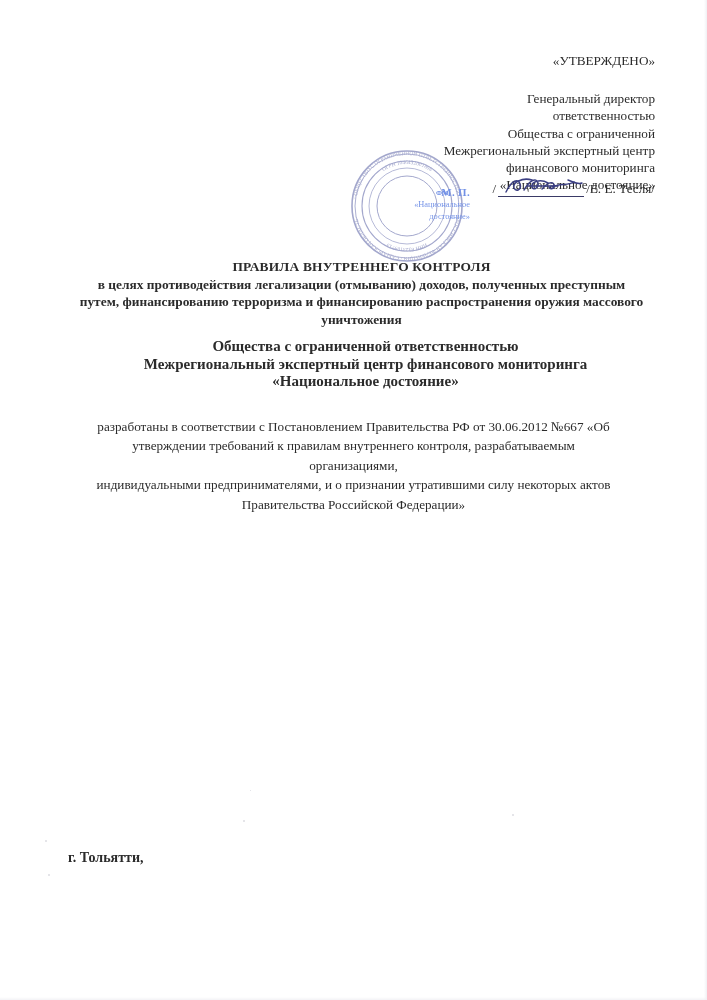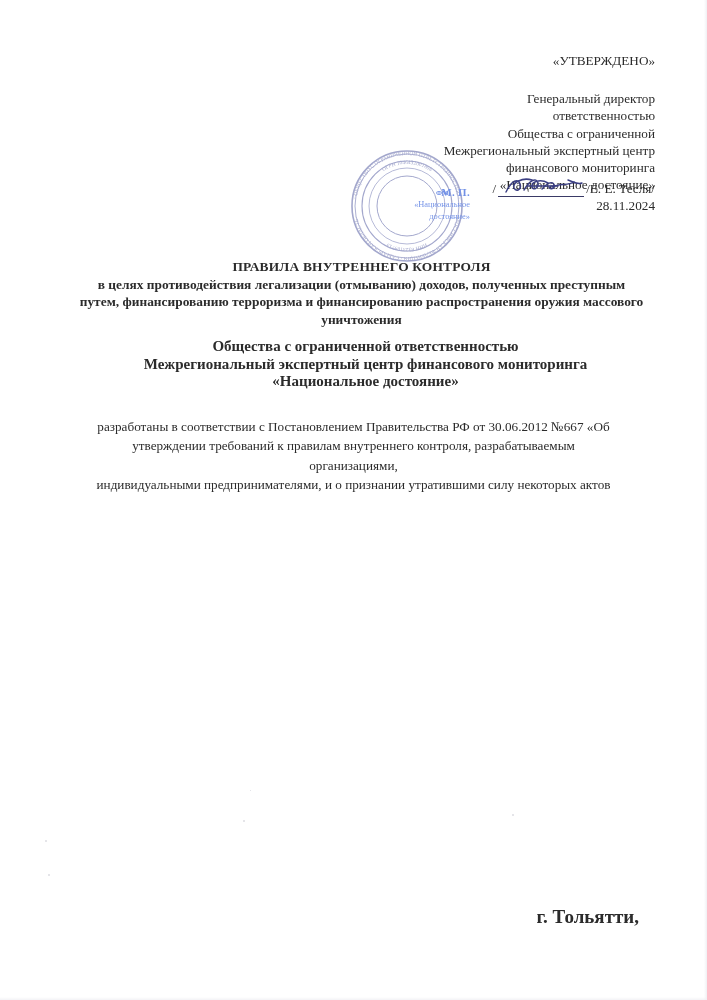--- a/index.html
+++ b/index.html
@@ -176,26 +176,26 @@
     width: 531px;
     text-align: center;
     font-size: 13.2px;
     line-height: 19.4px;
   }
   .basis-paragraph span { display: block; }
 
   
   .footer-block {
     position: absolute;
-    top: 907px;
+    top: 848px;
     left: 68px;
     width: 571px;
-    text-align: right;
-    font-weight: bold;
-    font-size: 19px;
+    text-align: left;
+    font-weight: bold;
+    font-size: 14px;
     line-height: 19px;
   }
   .footer-block span { display: block; }
 
   
   .speckle {
     position: absolute;
     background: #dcdce2;
     border-radius: 50%;
     pointer-events: none;
@@ -235,21 +235,20 @@
             <path d="M26 16 C32 6, 38 3, 40 9 C41 14, 35 17, 34 13 C33 8, 42 4, 50 9"></path>
             <path d="M44 15 C50 8, 55 7, 56 11 C57 15, 52 16, 51 13"></path>
             <path d="M54 13 C62 9, 70 12, 76 8"></path>
             <path d="M30 12 L60 12"></path>
             <path d="M70 6 C76 8, 80 11, 84 9"></path>
           </g>
         </svg>
       </span>
       <span class="sig-name">/Е. Е. Тесля/</span>
     </div>
-    <span class="sig-date">28.11.2024</span>
   </div>
 
   <div class="seal">
     <svg width="126" height="120" viewBox="0 0 126 120" xmlns="http://www.w3.org/2000/svg">
       <defs>
         <path id="ringTop" d="M 12,62 A 51,51 0 0 1 114,62"></path>
         <path id="ringTopIn" d="M 21,62 A 42,42 0 0 1 105,62"></path>
         <path id="ringBottom" d="M 114,62 A 51,51 0 0 1 12,62"></path>
         <path id="ringBotIn" d="M 105,62 A 42,42 0 0 1 21,62"></path>
       </defs>
@@ -285,19 +284,20 @@
   <div class="org-block">
     <span>Общества с ограниченной ответственностью</span>
     <span>Межрегиональный экспертный центр финансового мониторинга</span>
     <span>«Национальное достояние»</span>
   </div>
 
   <div class="basis-paragraph">
     <span>разработаны в соответствии с Постановлением Правительства РФ от 30.06.2012 №667 «Об</span>
     <span>утверждении требований к правилам внутреннего контроля, разрабатываемым организациями,</span>
     <span>индивидуальными предпринимателями, и о признании утратившими силу некоторых актов</span>
+    <span>Правительства Российской Федерации»</span>
   </div>
 
   <div class="footer-block">
     <span>г. Тольятти,</span>
   </div>
 
 </div>
 
 </body></html>

